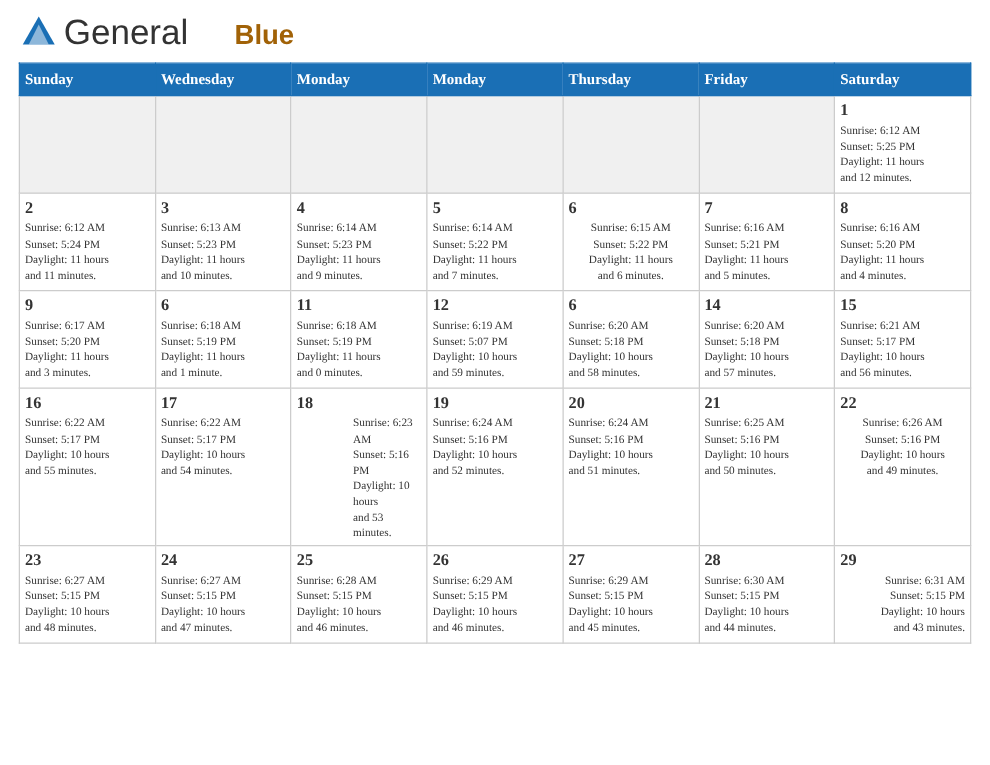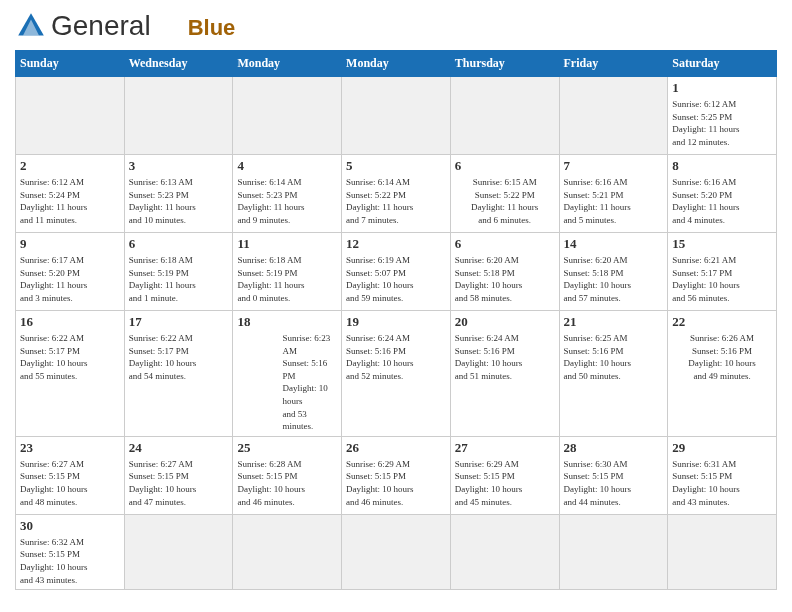--- a/index.html
+++ b/index.html
@@ -323,36 +323,21 @@
           </td>
           <td>
             <div class="day-number">28</div>
             <div class="day-info" style="white-space: pre-line;">Sunrise: 6:30 AM
 Sunset: 5:15 PM
 Daylight: 10 hours
 and 44 minutes.</div>
           </td>
           <td>
             <div class="day-number">29</div>
-            <div class="day-info" style="white-space: pre-line;">Sunrise: 6:31 AM
+            <div class="day-info" style="white-space: pre-line; text-align: right;">Sunrise: 6:31 AM
 Sunset: 5:15 PM
 Daylight: 10 hours
 and 43 minutes.</div>
           </td>
-        </tr>
-        <tr class="last-row">
-          <td>
-            <div class="day-number">30</div>
-            <div class="day-info" style="white-space: pre-line;">Sunrise: 6:32 AM
-Sunset: 5:15 PM
-Daylight: 10 hours
-and 43 minutes.</div>
-          </td>
-          <td class="empty"></td>
-          <td class="empty"></td>
-          <td class="empty"></td>
-          <td class="empty"></td>
-          <td class="empty"></td>
-          <td class="empty"></td>
         </tr>
       </tbody>
   </table>
 </div>
 
 </body></html>

